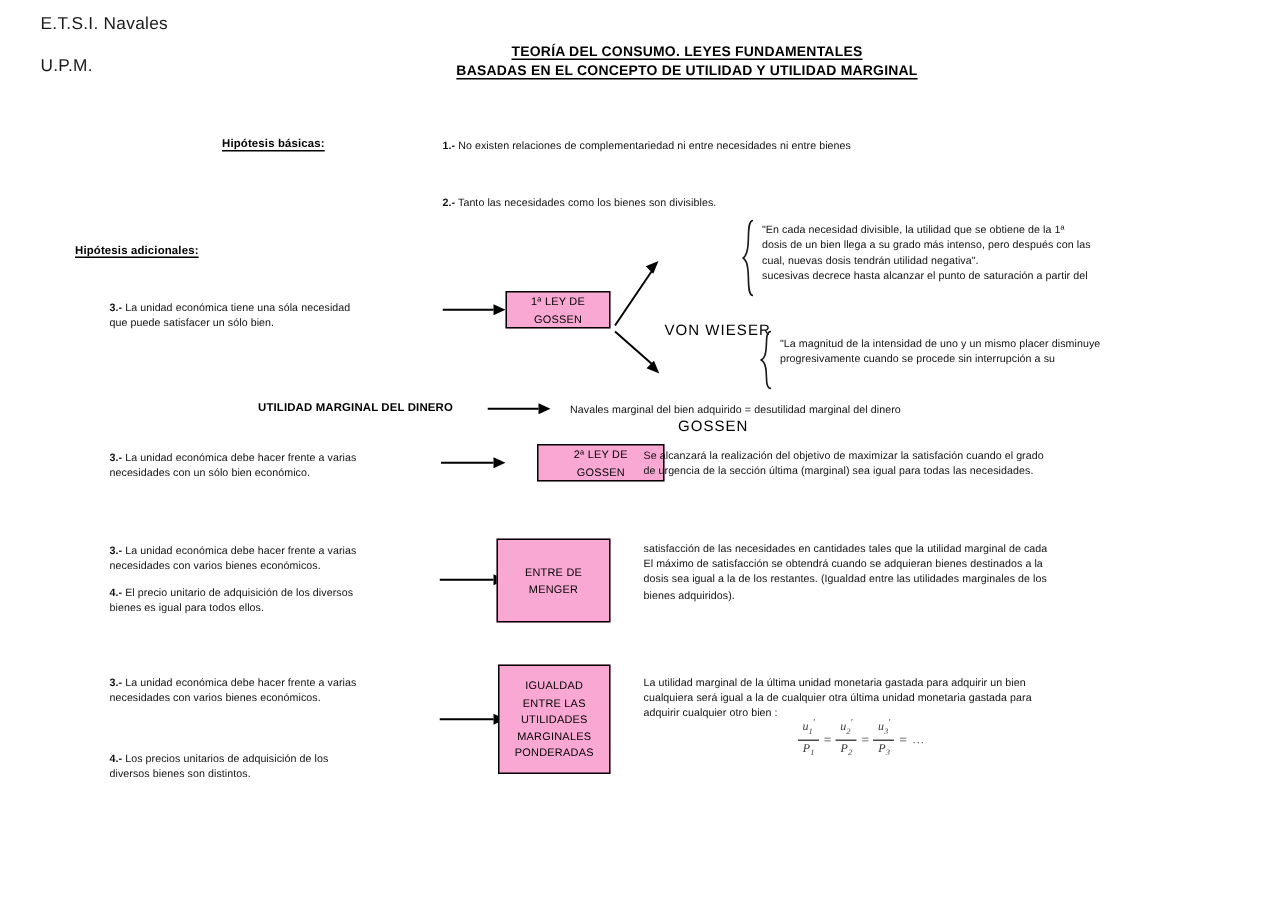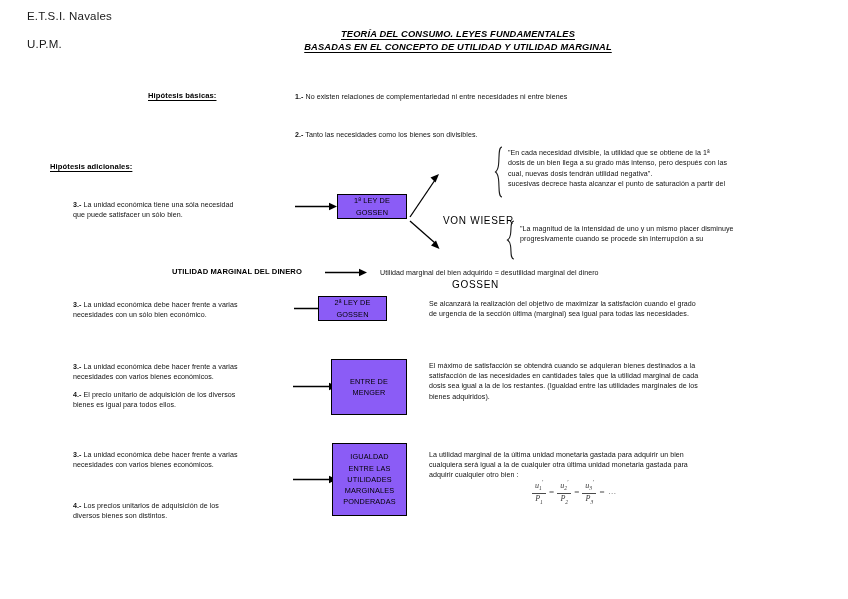--- a/index.html
+++ b/index.html
@@ -22,21 +22,20 @@
     font-size: 11.5px;
     letter-spacing: 0.2px;
     color: #1a1a1a;
   }
   #doc-title {
     text-align: center;
     font-size: 9.3px;
     font-weight: bold;
     line-height: 12.5px;
     letter-spacing: 0.15px;
-    font-style: italic;
   }
   #doc-title .tl {
     display: inline-block;
     text-decoration: underline;
     text-underline-offset: 2px;
   }
 
   
   .section-label {
     font-size: 7.6px;
@@ -66,21 +65,21 @@
   .concept-box {
     border: 1.6px solid #000;
     box-sizing: border-box;
     display: flex;
     flex-direction: column;
     align-items: center;
     justify-content: center;
     text-align: center;
     font-size: 7.3px;
     line-height: 11.2px;
-    background: #8b5cf6;
+    background: #f9a8d4;
     letter-spacing: 0.15px;
   }
   .concept-box span { display: block; white-space: nowrap; }
 
   
   .arrow-h { height: 9px; }
   .arrow-h svg { display: block; }
 
   
   .brace { font-size: 7px; line-height: 0; }
@@ -204,35 +203,35 @@
   <div>progresivamente cuando se procede sin interrupción a su</div>
 </div>
 
 <div class="abs emph-label" style="left:172px; top:267px;">UTILIDAD MARGINAL DEL DINERO</div>
 <div class="abs arrow-h" style="left:325px; top:268px;">
   <svg width="42" height="9" viewBox="0 0 42 9">
     <line x1="0" y1="4.5" x2="34" y2="4.5" stroke="#000" stroke-width="1.3"></line>
     <polygon points="34,0.8 42,4.5 34,8.2" fill="#000"></polygon>
   </svg>
 </div>
-<div class="abs body-text" style="left:380px; top:268px; width:420px;">Utilidad marginal del bien adquirido = desutilidad marginal del dinero</div>
+<div class="abs body-text" style="left:380px; top:268px; width:420px;">Navales marginal del bien adquirido = desutilidad marginal del dinero</div>
 
 <div class="abs body-text" style="left:73px; top:300px; width:252px;">
   <div><span class="num">3.-</span><span> La unidad económica debe hacer frente a varias</span></div>
   <div>necesidades con un sólo bien económico.</div>
 </div>
 
 <div class="abs arrow-h" style="left:294px; top:304px;">
   <svg width="43" height="9" viewBox="0 0 43 9">
     <line x1="0" y1="4.5" x2="35" y2="4.5" stroke="#000" stroke-width="1.3"></line>
     <polygon points="35,0.8 43,4.5 35,8.2" fill="#000"></polygon>
   </svg>
 </div>
 
-<div class="abs concept-box" style="left:318px; top:296px; width:69px; height:25px;">
+<div class="abs concept-box" style="left:358px; top:296px; width:85px; height:25px;">
   <span>2ª LEY DE</span>
   <span>GOSSEN</span>
 </div>
 
 <div class="abs body-text" style="left:429px; top:299px; width:370px;">
   <div>Se alcanzará la realización del objetivo de maximizar la satisfación cuando el grado</div>
   <div>de urgencia de la sección última (marginal) sea igual para todas las necesidades.</div>
 </div>
 
 <div class="abs body-text" style="left:73px; top:362px; width:252px;">
@@ -250,22 +249,22 @@
     <polygon points="36,0.8 44,4.5 36,8.2" fill="#000"></polygon>
   </svg>
 </div>
 
 <div class="abs concept-box" style="left:331px; top:359px; width:76px; height:56px;">
   <span>ENTRE DE</span>
   <span>MENGER</span>
 </div>
 
 <div class="abs body-text" style="left:429px; top:361px; width:380px;">
+  <div>satisfacción de las necesidades en cantidades tales que la utilidad marginal de cada</div>
   <div>El máximo de satisfacción se obtendrá cuando se adquieran bienes destinados a la</div>
-  <div>satisfacción de las necesidades en cantidades tales que la utilidad marginal de cada</div>
   <div>dosis sea igual a la de los restantes. (Igualdad entre las utilidades marginales de los</div>
   <div>bienes adquiridos).</div>
 </div>
 
 <div class="abs body-text" style="left:73px; top:450px; width:252px;">
   <div><span class="num">3.-</span><span> La unidad económica debe hacer frente a varias</span></div>
   <div>necesidades con varios bienes económicos.</div>
 </div>
 <div class="abs body-text" style="left:73px; top:486px; width:252px;margin-top:15px;">
   <div><span class="num">4.-</span><span> Los precios unitarios de adquisición de los</span></div>

